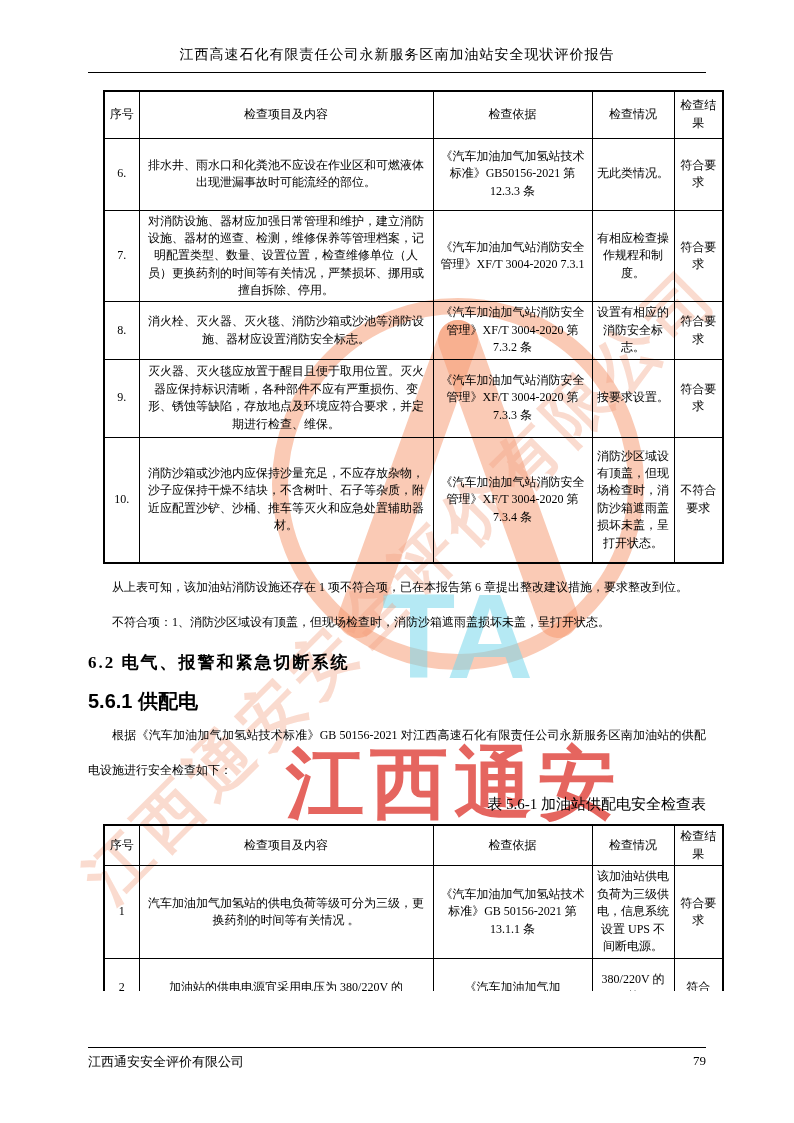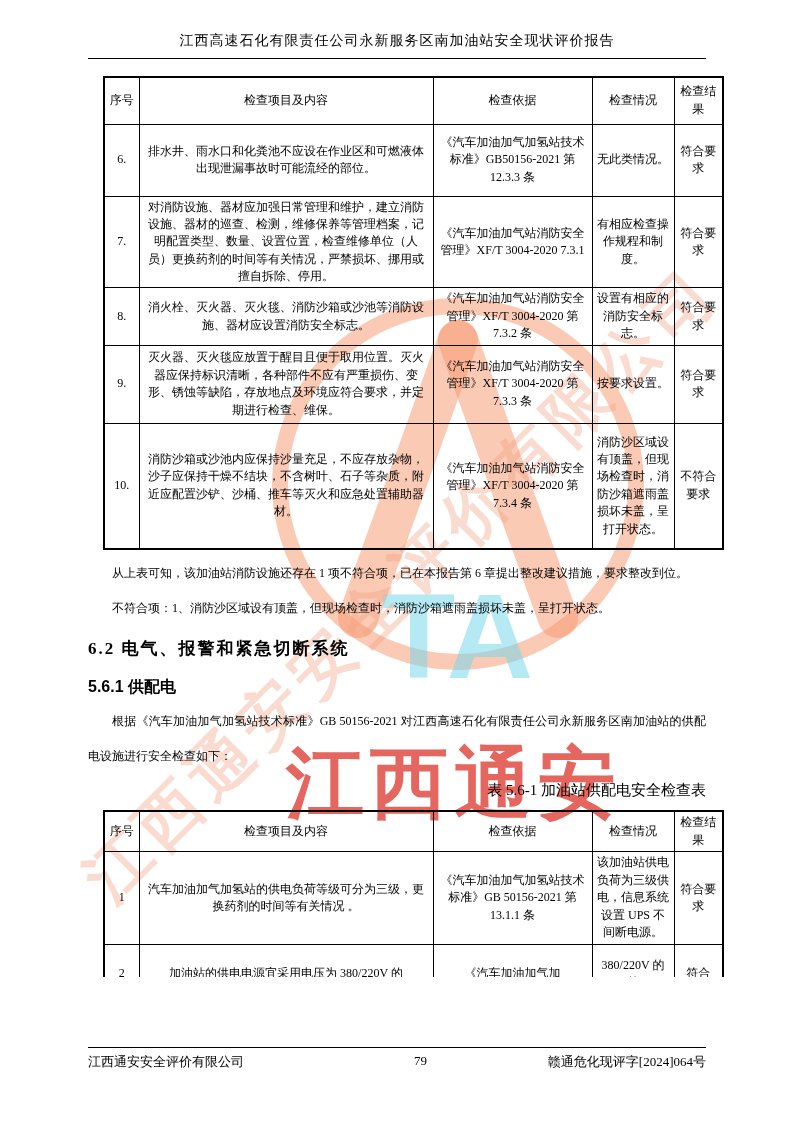--- a/index.html
+++ b/index.html
@@ -26,21 +26,21 @@
   .wm-diagonal {
     left:96px; top:846px; width:900px;
     font-size:64px; letter-spacing:8px; font-weight:bold;
     color:rgba(241,160,128,0.38);
     transform:rotate(-45deg); transform-origin:0 50%;
     white-space:nowrap;
     font-family:"Liberation Serif", serif;
   }
   
   .content { position:relative; z-index:1; width:618px; margin-left:88px; }
-  .page-header { padding-top:32px; border-bottom:1px solid #000; padding-bottom:8px; }
+  .page-header { padding-top:46px; border-bottom:1px solid #000; padding-bottom:8px; }
   .page-header .title { text-align:center; font-size:14px; letter-spacing:1px; }
 
   table.check-table {
     border-collapse:collapse; table-layout:fixed;
     width:619px; margin-left:15px;
     font-size:12px; line-height:1.45;
     border:2px solid #000;
   }
   .t1 { margin-top:17px; }
   .check-table th, .check-table td {
@@ -66,21 +66,21 @@
   }
   .para-block { margin-top:6px; }
   .h2-heading {
     margin-top:10px;
     font-size:17px; font-weight:bold; line-height:26px;
     font-family:"Liberation Serif", serif;
     letter-spacing:2px;
   }
   .h3-heading {
     margin-top:13px;
-    font-size:16px; font-weight:bold; line-height:24px;
+    font-size:20px; font-weight:bold; line-height:24px;
     font-family:"Liberation Sans", sans-serif;
   }
   .intro-para { margin-top:5px; }
   .table-caption {
     margin-top:5px;
     text-align:right; font-size:15px; line-height:22px;
   }
   .table2-clip { margin-top:9px; height:167px; overflow:hidden; width:640px; }
 
   
@@ -220,16 +220,15 @@
           </tr>
         </tbody>
       </table>
     </div>
 
   </div>
 
   <div class="page-footer">
     <span class="company">江西通安安全评价有限公司</span>
     <span class="pageno">79</span>
-    <span class="docno">赣通危化现评字[2024]064号</span>
   </div>
 
 </div>
 
 </body></html>

